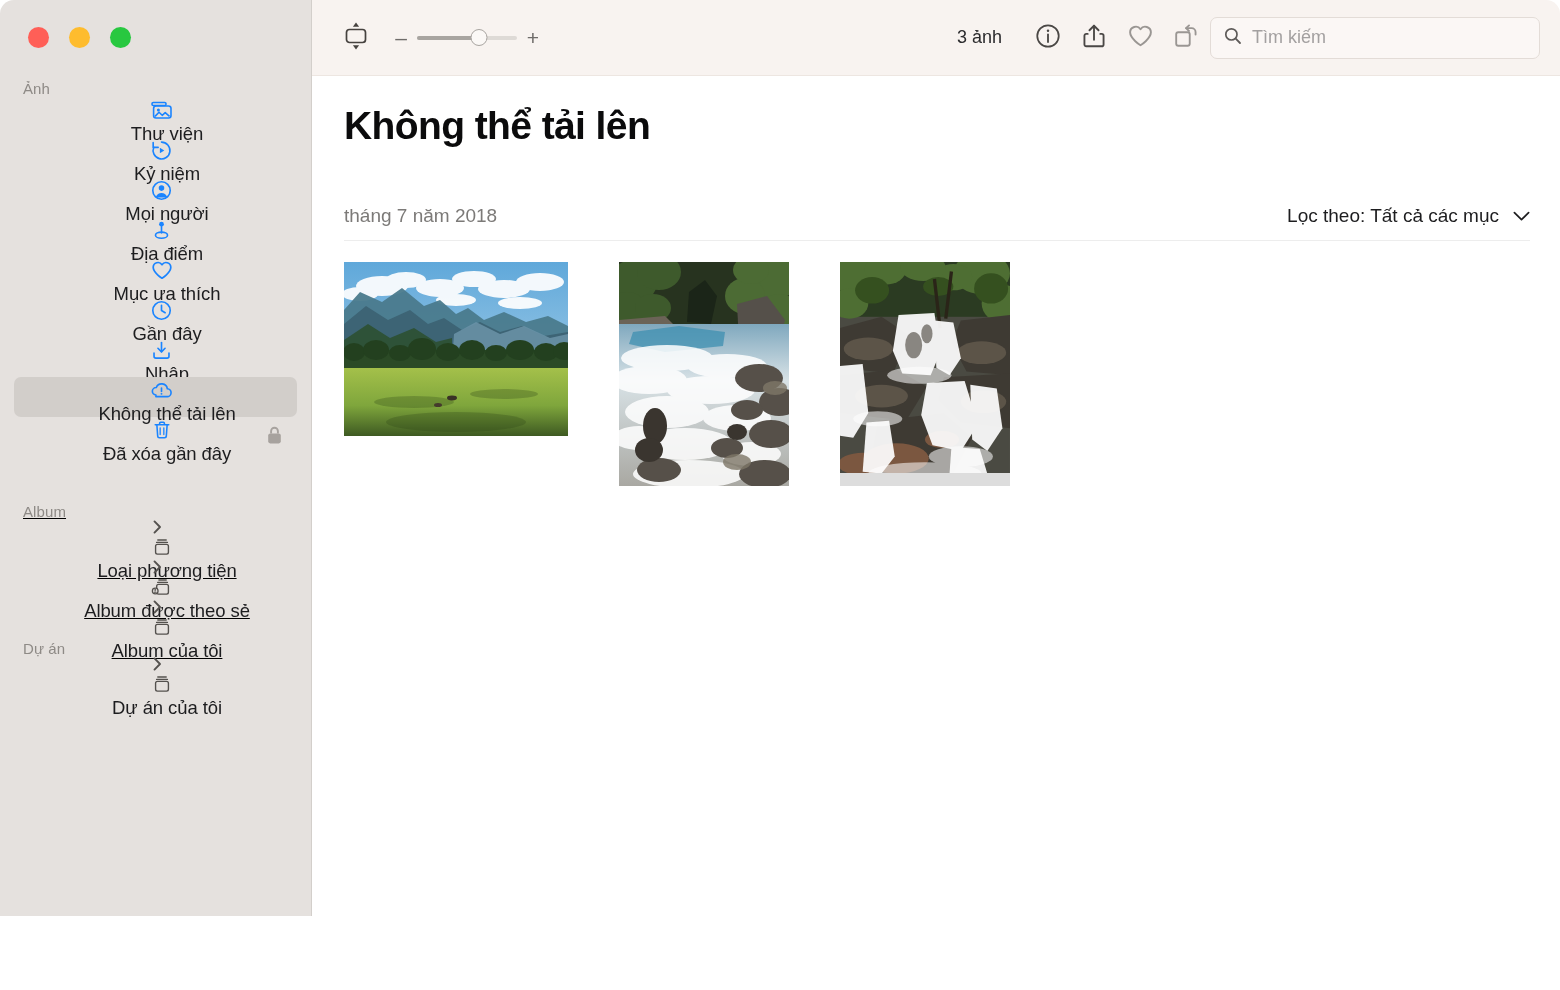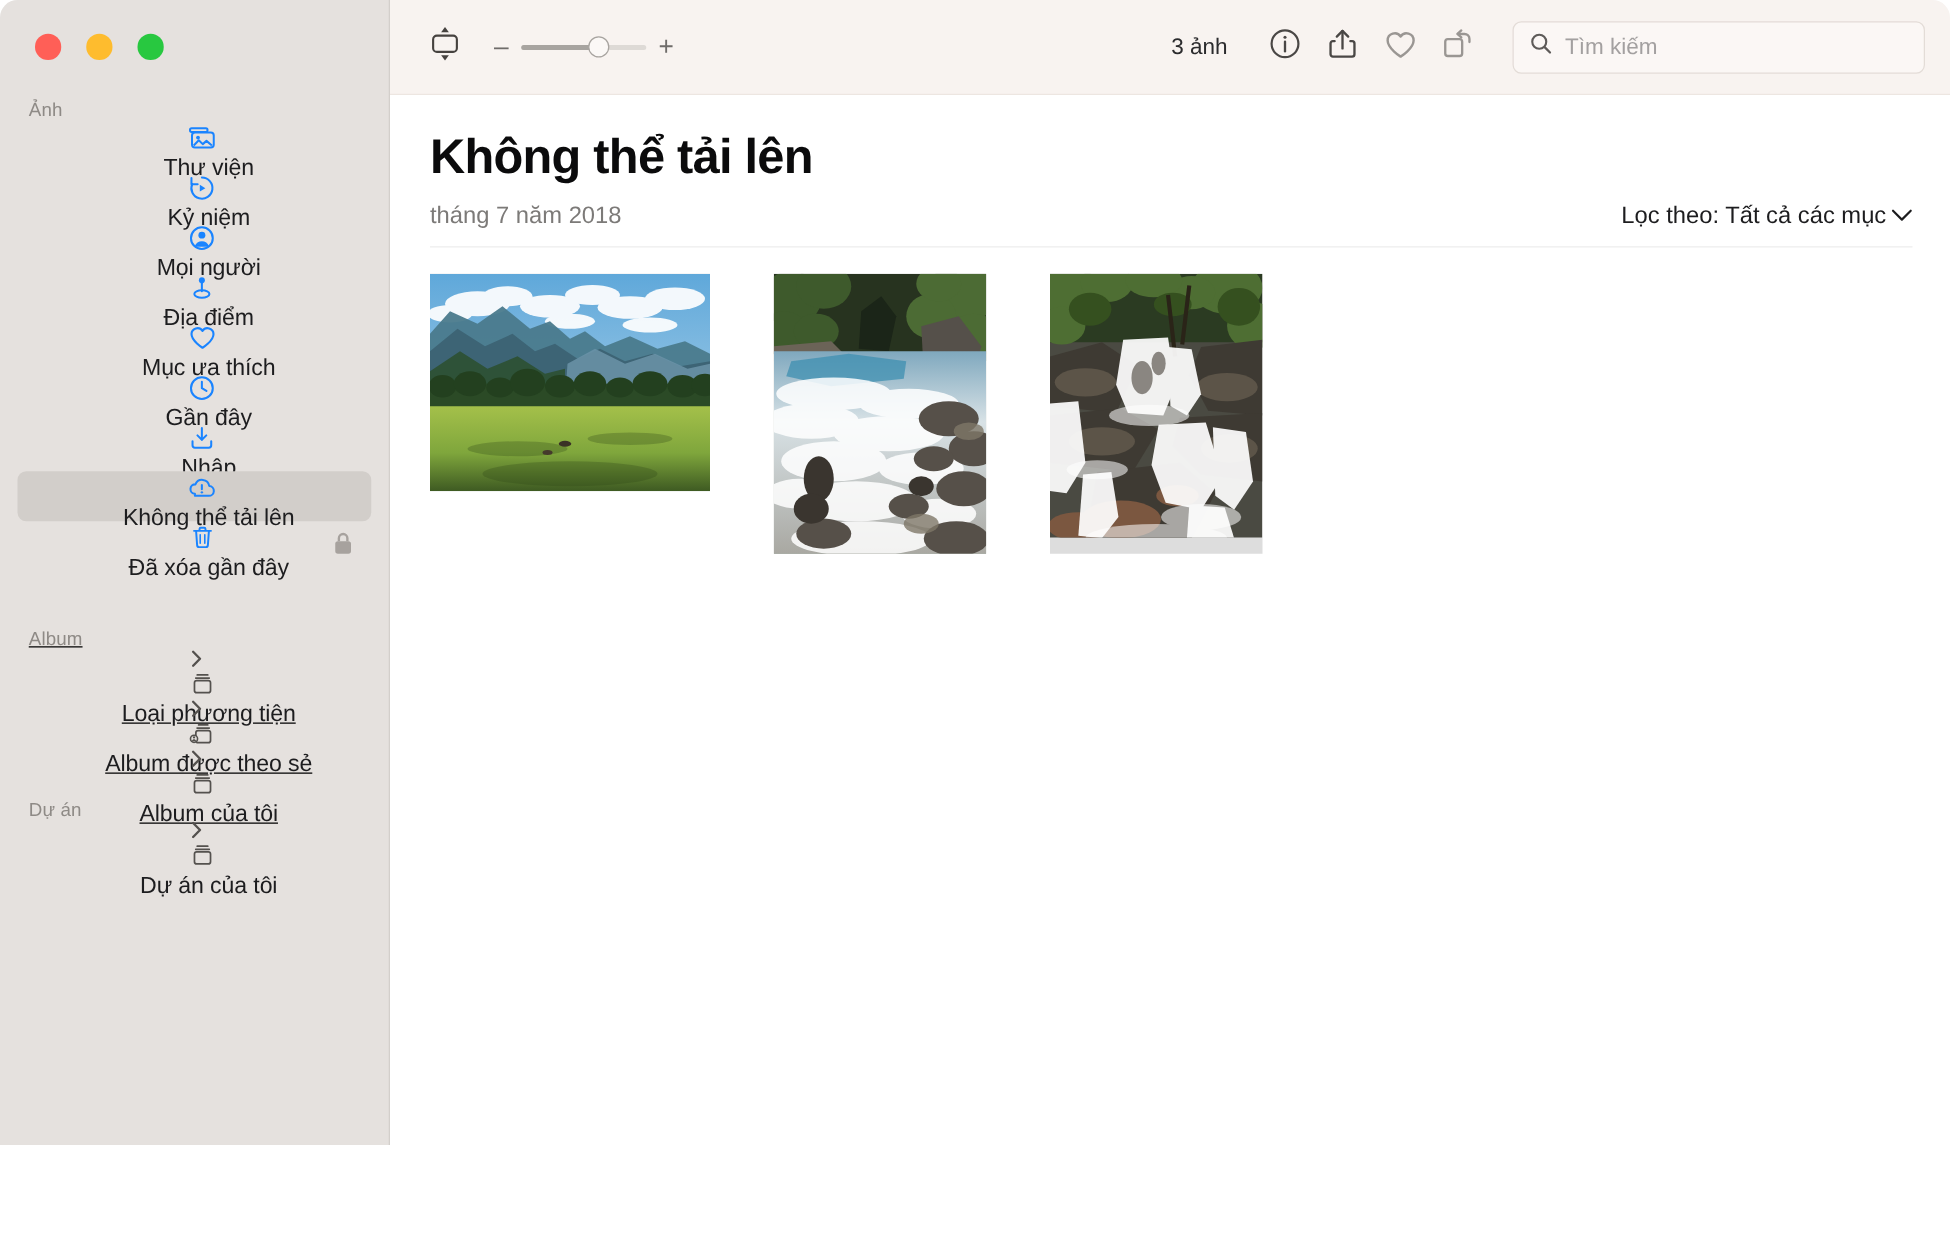--- a/index.html
+++ b/index.html
@@ -84,21 +84,21 @@
   #thumb {
     position:absolute; left:62%; transform:translateX(-50%);
     width:17px; height:17px; border-radius:50%;
     background:#FBF8F6; border:1.4px solid #A8A4A0;
   }
   #tb-right {
     margin-left:auto; display:flex; align-items:center; gap:2px;
   }
   #count { font-size:18px; color:#2b2b2d; margin-right:22px; white-space:nowrap; }
   #searchbox {
-    width:330px; height:42px; margin-left:20px;
+    width:330px; height:42px; 
     border:1px solid #E3DCD7; border-radius:7px;
     background:#FBF7F5; display:flex; align-items:center;
     padding:0 10px 0 12px; gap:9px;
   }
   #searchbox input {
     border:none; outline:none; background:transparent;
     font-size:18px; color:#1d1d1f; width:100%;
     font-family:"Liberation Sans", sans-serif;
   }
   #searchbox input::placeholder { color:#A3A0A0; }
@@ -109,22 +109,22 @@
     font-size:39px; font-weight:bold; color:#0b0b0c;
     letter-spacing:-.6px; line-height:1.12;
   }
   #subrow {
     display:flex; align-items:baseline;
     margin-top:14px; padding-bottom:13px;
     border-bottom:1px solid #EDEDED;
   }
   #date { font-size:19px; color:#7c7a78; }
   #filter {
-    margin-left:auto; display:flex; align-items:center; gap:4px;
-    font-size:19px; color:#1d1d1f; white-space:nowrap;
+    margin-left:auto; display:flex; align-items:center; gap:14px;
+    font-size:19px; color:#1d1d1f; white-space:nowrap;margin-top:43px;
   }
   #grid { display:flex; align-items:flex-start; gap:51px; margin-top:21px; }
   .photo { background:#ddd; overflow:hidden; position:relative; }
   .photo.landscape { width:224px; height:174px; }
   .photo.portrait  { width:170px; height:224px; }
   .ph-inner { position:absolute; inset:0; }
 </style>
 </head>
 <body>
 

